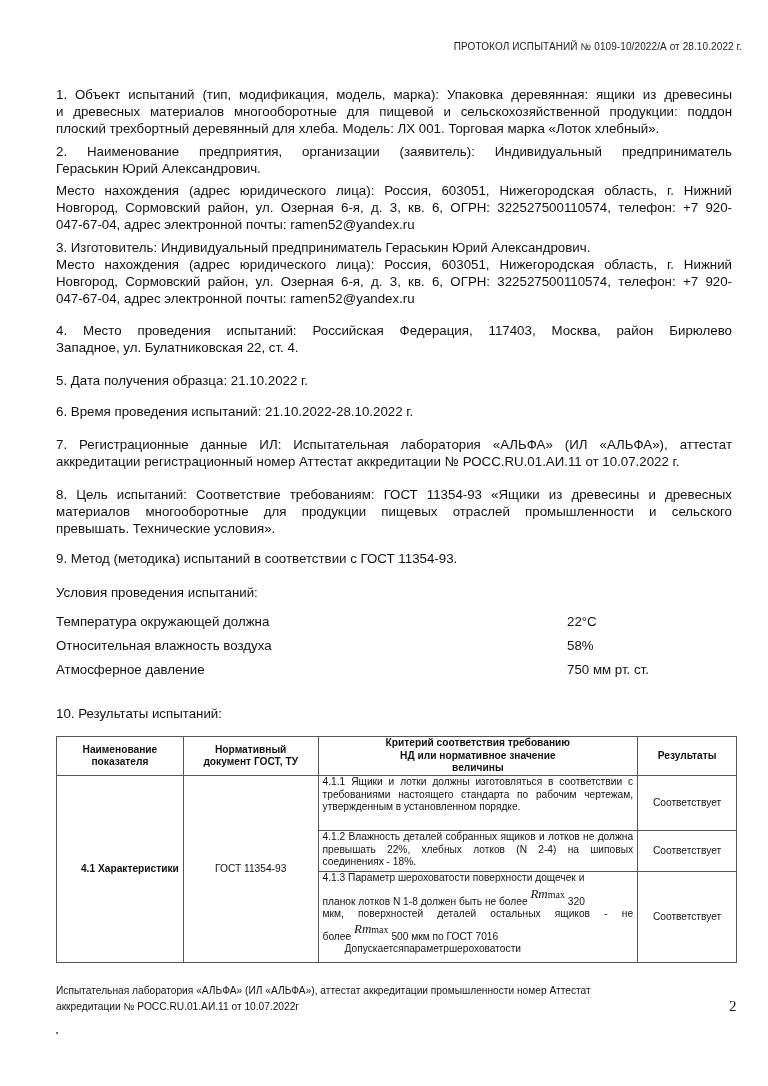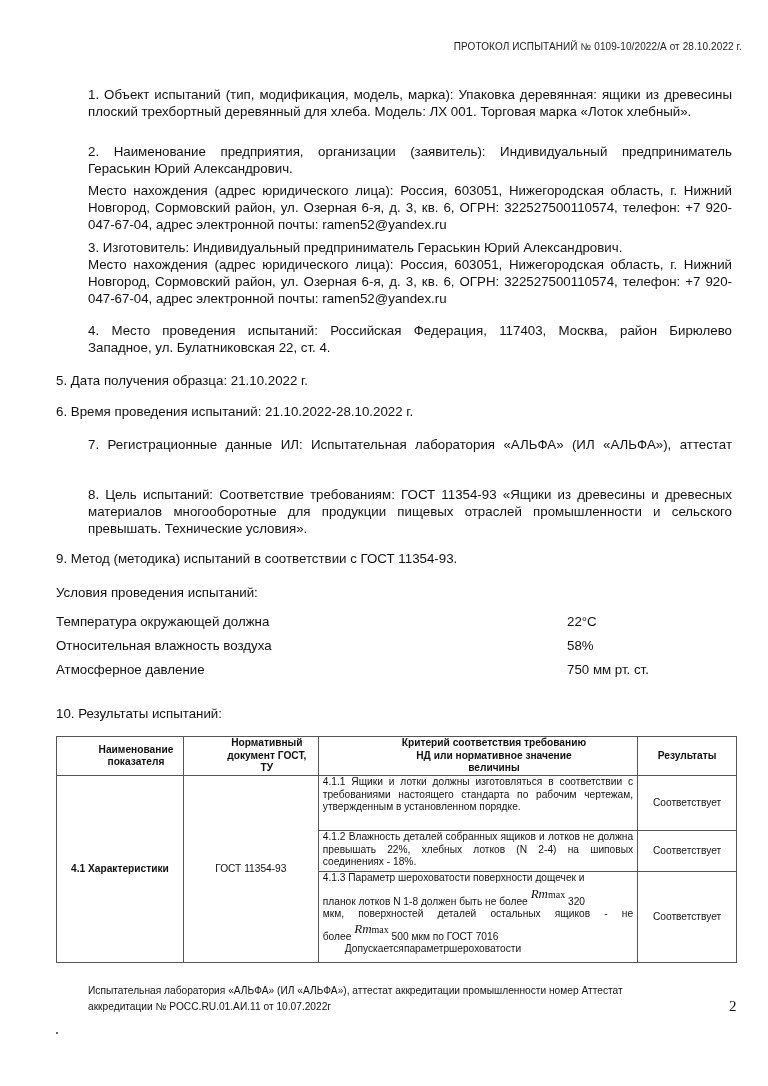--- a/index.html
+++ b/index.html
@@ -1,46 +1,47 @@
 <!DOCTYPE html>
 <html><head>
 <meta charset="utf-8">
 <style>
   html, body { margin: 0; padding: 0; background: #ffffff; }
   body { width: 768px; height: 1086px; position: relative; overflow: hidden;
          font-family: "Liberation Sans", sans-serif; color: #111; }
   .header { position: absolute; right: 26px; top: 41px; font-size: 10px; color: #222; letter-spacing: 0.1px; }
   .p { position: absolute; left: 56px; width: 676px; font-size: 13.3px; line-height: 17px;
        text-align: justify; text-align-last: left; }
-  .line { display: block; margin-left: 32px; }
+  .line { display: block; }
   .cond-row { position: absolute; left: 56px; width: 680px; font-size: 13.3px; }
   .cond-row .label { position: absolute; left: 0; }
   .cond-row .value { position: absolute; left: 511px; }
   table.results { position: absolute; left: 56px; top: 736px; width: 681px; border-collapse: collapse;
                   font-size: 10.2px; line-height: 12.5px; }
   table.results th, table.results td { border: 1px solid #555; padding: 0 4px; }
   table.results th { font-weight: bold; text-align: center; height: 38px; }
-  td.c-name { width: 118px; text-align: center; font-weight: bold; }
+  td.c-name { width: 118px; text-align: right; font-weight: bold; }
   td.c-doc { width: 126px; text-align: center; }
   td.c-crit { width: 311px; text-align: justify; vertical-align: top; padding: 1px 6px; }
   td.c-res { text-align: center; width: 90px; }
   .rm { font-family: "Liberation Serif", serif; font-style: italic; font-size: 13px; position: relative; top: -7px; }
   .rm sub { font-style: normal; font-size: 10px; vertical-align: baseline; position: relative; top: 0; }
   .indent { padding-left: 22px; display: flex; justify-content: flex-start; }
   .footer { position: absolute; left: 56px; top: 983px; width: 640px; font-size: 10.2px; line-height: 16px; }
   .page-num { position: absolute; left: 729px; top: 998px; font-family: "Liberation Serif", serif; font-size: 15px; }
   .dot { position: absolute; left: 56px; top: 1032px; width: 2px; height: 2px; background: #666; }
 </style>
 </head>
 <body>
 
 <div class="header">ПРОТОКОЛ ИСПЫТАНИЙ № 0109-10/2022/А от 28.10.2022 г.</div>
 
 <div class="p" style="top:86px;">
   <span class="line" style="text-align:justify;text-align-last:justify;">1. Объект испытаний (тип, модификация, модель, марка): Упаковка деревянная: ящики из древесины</span>
+  <span class="line" style="text-align:justify;text-align-last:justify;">и древесных материалов многооборотные для пищевой и сельскохозяйственной продукции: поддон</span>
   <span class="line">плоский трехбортный деревянный для  хлеба. Модель: ЛХ 001. Торговая марка «Лоток хлебный».</span>
 </div>
 
 <div class="p" style="top:143px;">
   <span class="line" style="text-align:justify;text-align-last:justify;">2. Наименование предприятия, организации (заявитель): Индивидуальный предприниматель</span>
   <span class="line">Гераськин Юрий Александрович.</span>
 </div>
 <div class="p" style="top:182px;">
   <span class="line" style="text-align:justify;text-align-last:justify;">Место нахождения (адрес юридического лица):  Россия, 603051, Нижегородская область, г. Нижний</span>
   <span class="line" style="text-align:justify;text-align-last:justify;">Новгород, Сормовский район, ул. Озерная 6-я, д. 3, кв. 6, ОГРН: 322527500110574, телефон: +7 920-</span>
@@ -58,20 +59,21 @@
   <span class="line" style="text-align:justify;text-align-last:justify;">4. Место проведения испытаний: Российская Федерация, 117403, Москва, район Бирюлево</span>
   <span class="line">Западное, ул. Булатниковская  22, ст. 4.</span>
 </div>
 
 <div class="p" style="top:372px;">5. Дата получения образца: 21.10.2022 г.</div>
 
 <div class="p" style="top:403px;">6. Время проведения испытаний: 21.10.2022-28.10.2022 г.</div>
 
 <div class="p" style="top:436px;">
   <span class="line" style="text-align:justify;text-align-last:justify;">7. Регистрационные данные ИЛ: Испытательная лаборатория «АЛЬФА» (ИЛ «АЛЬФА»), аттестат</span>
+  <span class="line">аккредитации регистрационный номер Аттестат аккредитации № РОСС.RU.01.АИ.11 от 10.07.2022 г.</span>
 </div>
 
 <div class="p" style="top:486px;">
   <span class="line" style="text-align:justify;text-align-last:justify;">8. Цель испытаний: Соответствие требованиям: ГОСТ 11354-93 «Ящики из древесины и древесных</span>
   <span class="line" style="text-align:justify;text-align-last:justify;">материалов многооборотные для продукции пищевых отраслей промышленности и сельского</span>
   <span class="line">превышать. Технические условия».</span>
 </div>
 
 <div class="p" style="top:550px;">9. Метод (методика) испытаний в соответствии с ГОСТ 11354-93.</div>
 

